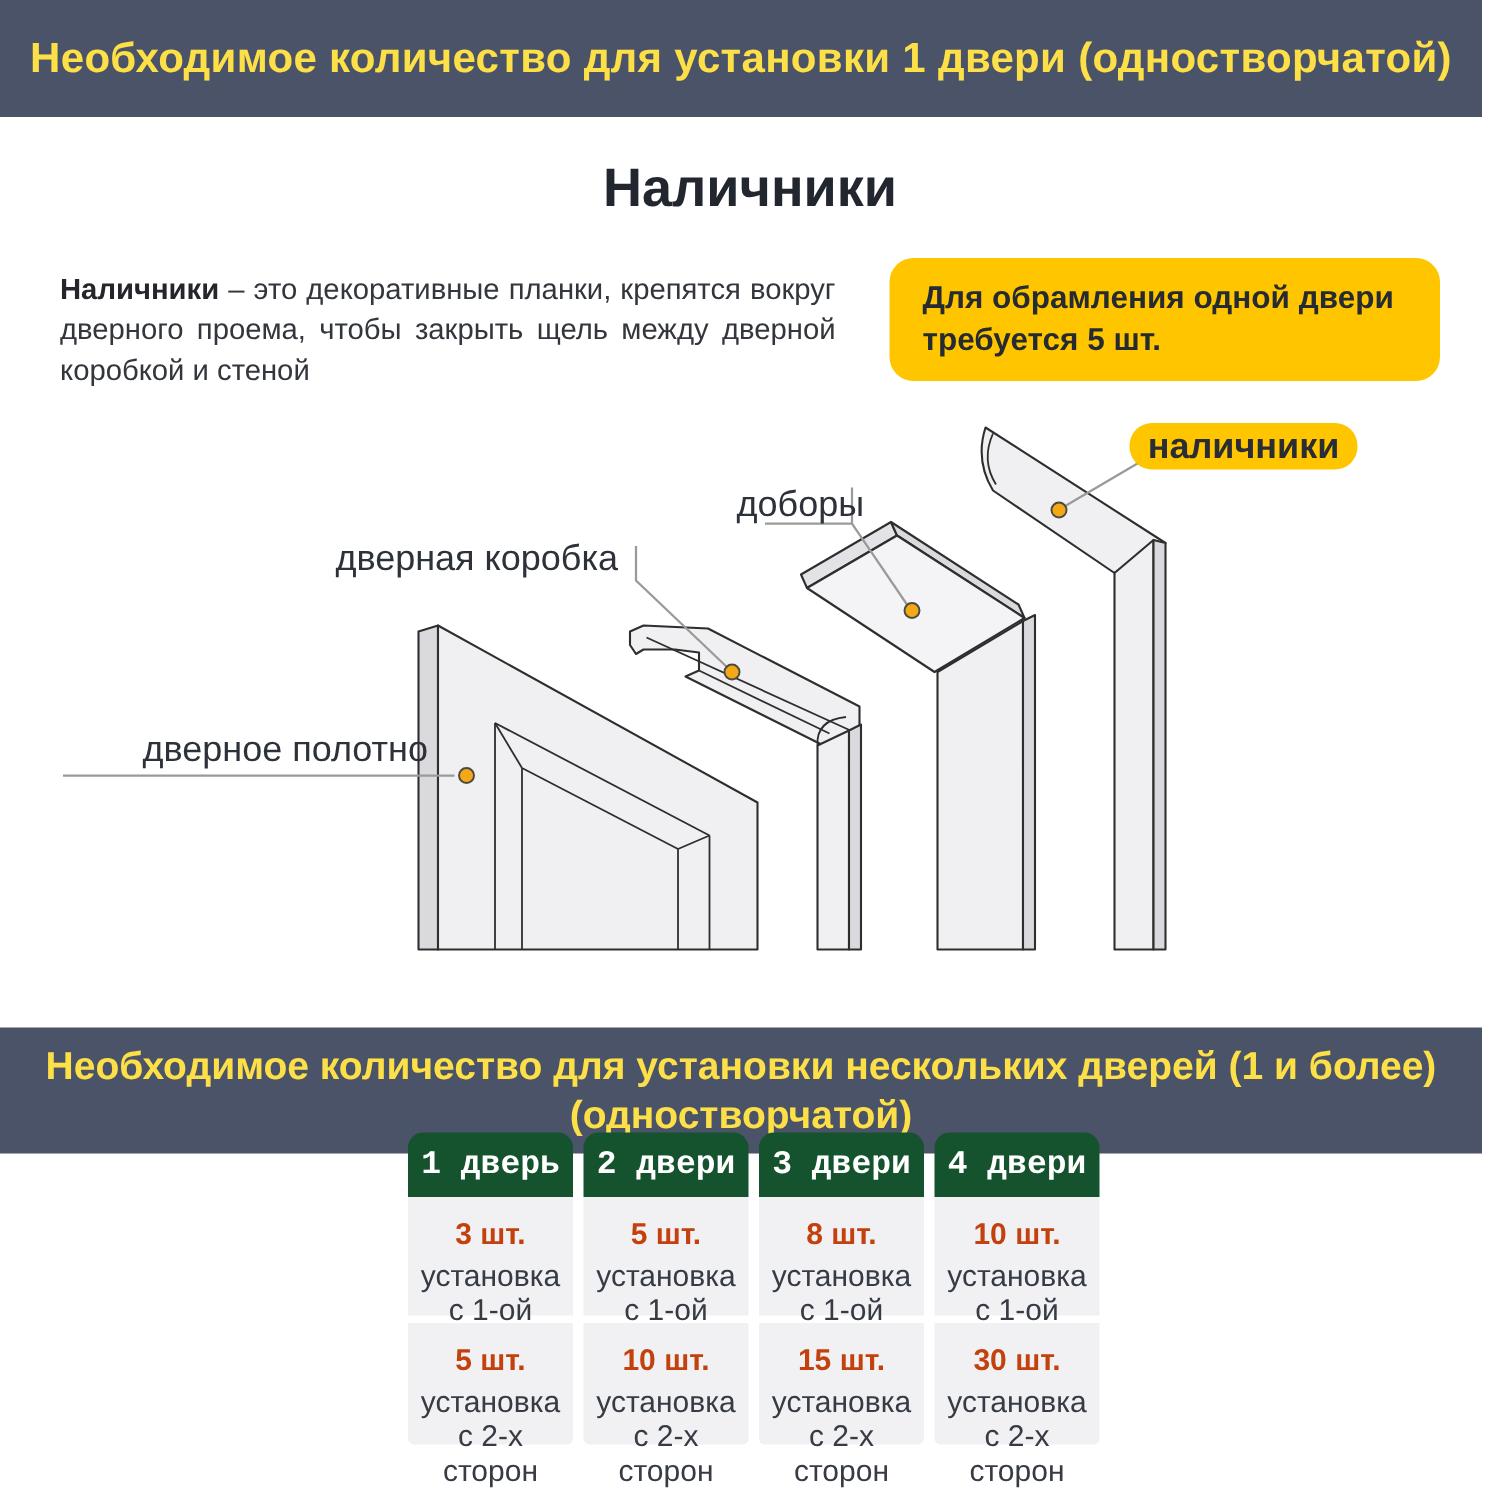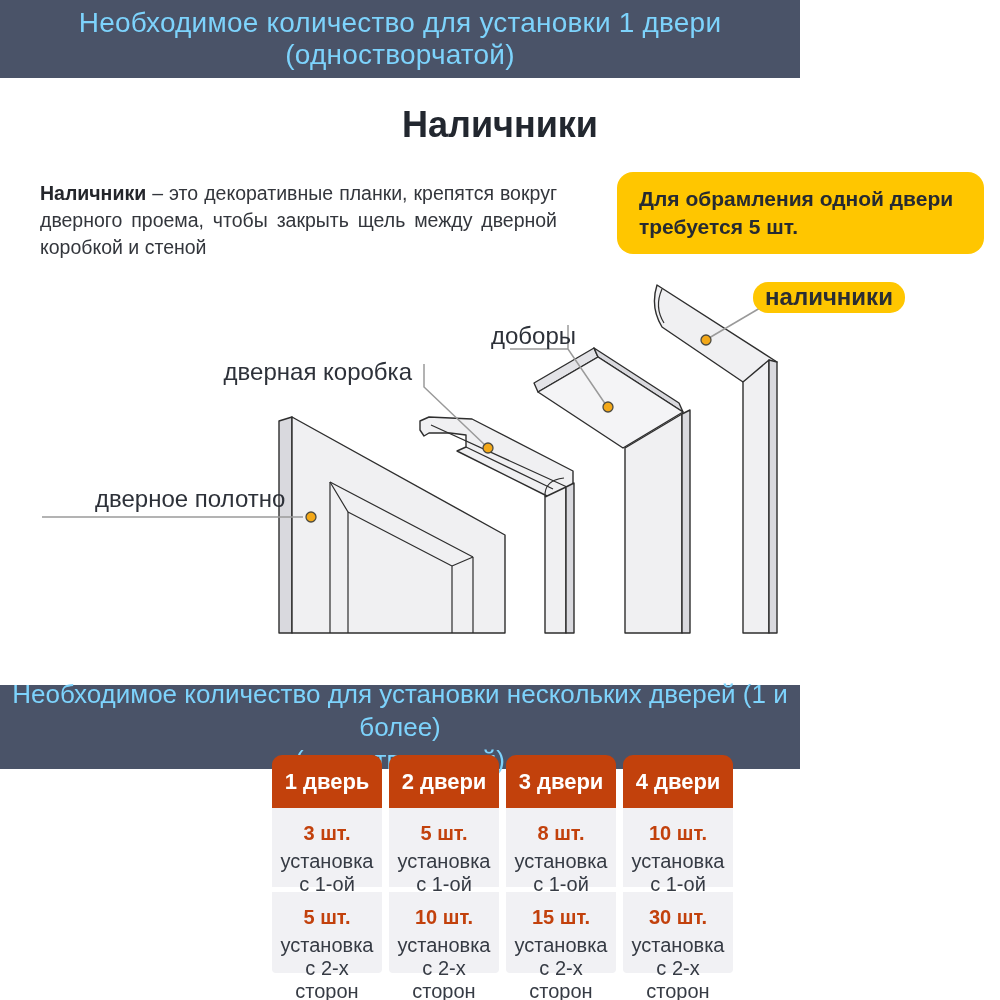--- a/index.html
+++ b/index.html
@@ -4,41 +4,41 @@
 <style>
   * { margin:0; padding:0; box-sizing:border-box; }
   html,body { background:#ffffff; }
   body { font-family:"Liberation Sans","DejaVu Sans",sans-serif; }
   .page {
     position:relative; width:1000px; height:1000px;
     background:#ffffff; overflow:hidden;
   }
   
   .band {
-    position:absolute; left:0; width:800px;
-    background:#4a5368; color:#7dd3fc;
+    position:absolute; left:0; width:988px;
+    background:#4a5368; color:#fde047;
     display:flex; flex-direction:column; justify-content:center; align-items:center;
-    text-align:center; font-weight:normal;
+    text-align:center; font-weight:bold;
   }
   .band-top { top:0; height:78px; font-size:28px; letter-spacing:0.2px; }
   .band-bottom { top:653px; height:84px; font-size:26px; line-height:33px;margin-top:32px; }
   
   .page-title {
     position:absolute; top:104px; left:0; width:1000px;
     text-align:center; font-size:36px; font-weight:bold; color:#22272f;
   }
   
   .descr {
     position:absolute; left:40px; top:180px; width:517px;
     font-size:19.5px; line-height:27px; color:#33363c; text-align:justify;
   }
   .descr b { color:#24262b; }
   
   .callout {
-    position:absolute; left:617px; top:172px; width:367px;
+    position:absolute; left:593px; top:172px; width:367px;
     background:#ffc600; border-radius:16px;
     padding:13px 22px; font-size:21px; line-height:28px;
     font-weight:bold; color:#262a31;
   }
   
   .diagram { position:absolute; left:0; top:260px; width:1000px; height:395px; }
   .diagram svg { width:100%; height:100%; display:block; }
   .d-face  { fill:#f0f0f2; stroke:#2e2e2e; stroke-width:1.4; stroke-linejoin:round; }
   .d-side  { fill:#d9d9de; stroke:#2e2e2e; stroke-width:1.4; stroke-linejoin:round; }
   .d-top   { fill:#f4f4f6; stroke:#2e2e2e; stroke-width:1.4; stroke-linejoin:round; }
@@ -48,23 +48,23 @@
   .marker  { fill:#f3a818; stroke:#4c4a40; stroke-width:1.3; }
   .dlabel  { font-family:"Liberation Sans","DejaVu Sans",sans-serif; font-size:24px; fill:#2d3139; }
   .dlabel-pill-text { font-family:"Liberation Sans","DejaVu Sans",sans-serif; font-size:24px; font-weight:bold; fill:#2a2d33; }
   
   .qty-table {
     position:absolute; left:272px; top:755px; width:461px;
     display:flex; gap:7px;
   }
   .qcol { flex:1; display:flex; flex-direction:column; }
   .qhead {
-    height:53px; background:#c2410c; border-radius:10px 10px 0 0;
+    height:43px; background:#14532d; border-radius:10px 10px 0 0;
     color:#ffffff; font-weight:bold; font-size:22px;
-    display:flex; align-items:center; justify-content:center;
+    display:flex; align-items:center; justify-content:center;font-family:Liberation Mono, monospace;
   }
   .qcell {
     background:#f1f1f4; text-align:center;
     padding:8px 0 11px 0; color:#2e333d;
   }
   .qcell.first { height:79px; }
   .qcell.second { margin-top:5px; height:81px; border-radius:0 0 4px 4px; }
   .qnum { font-size:20px; font-weight:bold; line-height:34px; color:#c2410c; }
   .qsub { font-size:20px; line-height:23px; color:#363b44; }
 </style>

